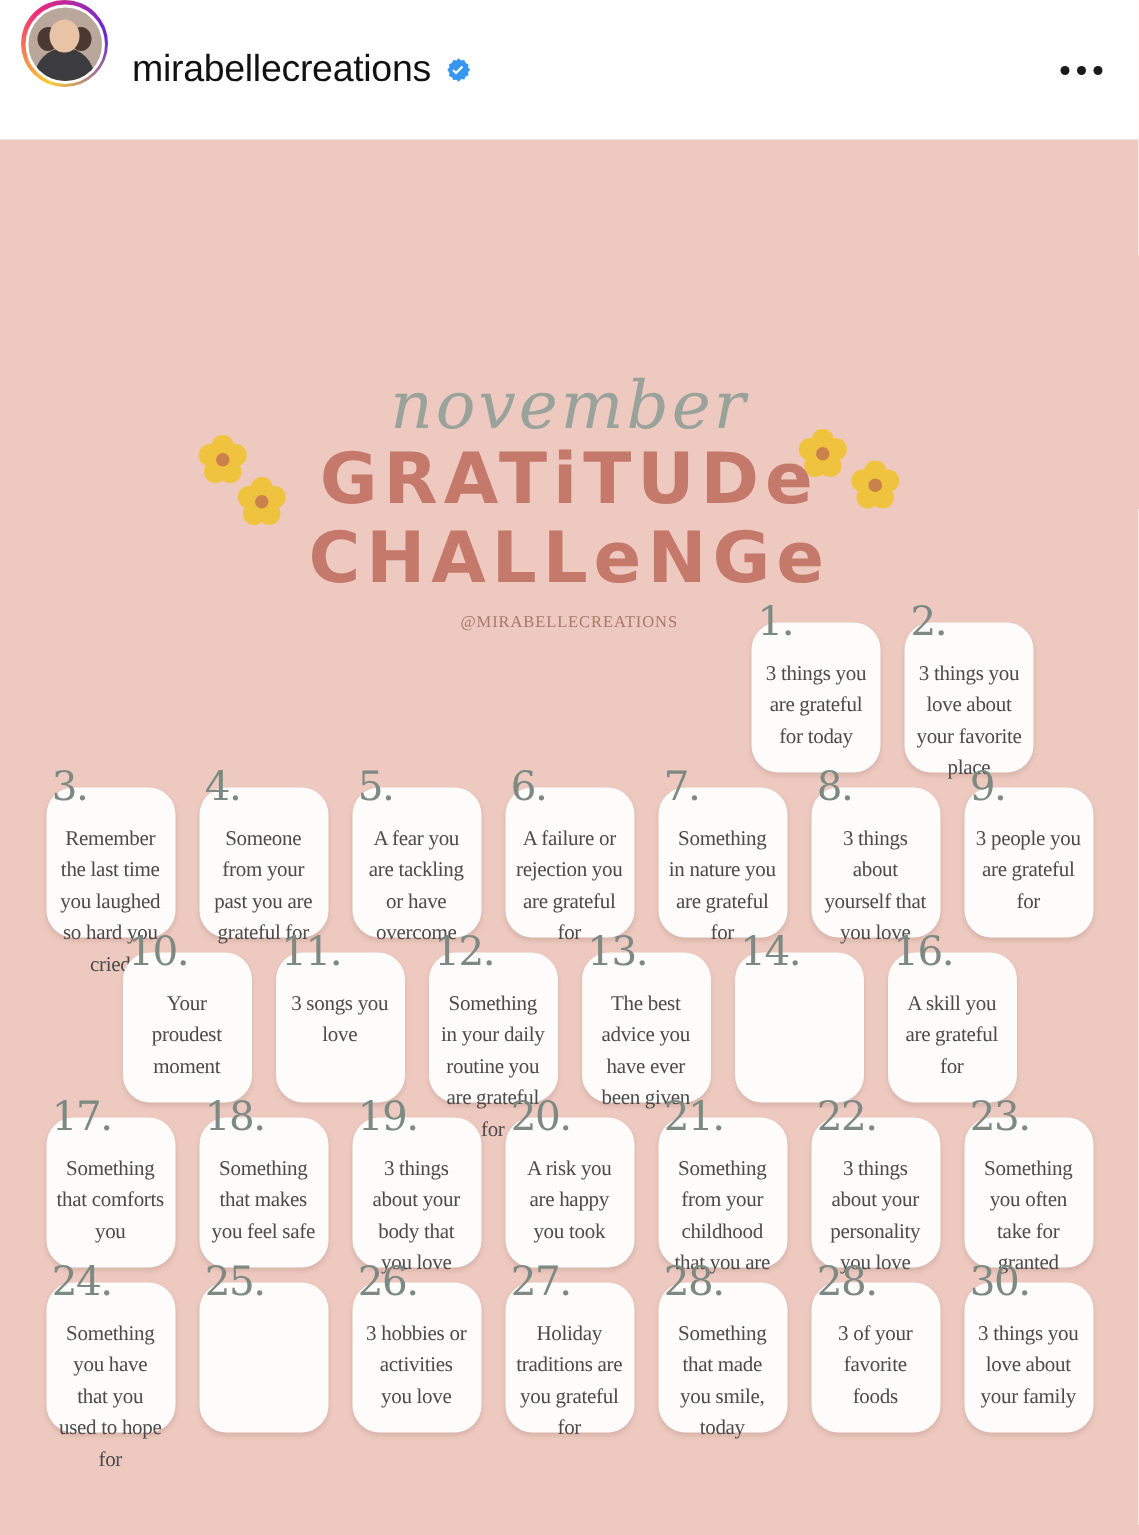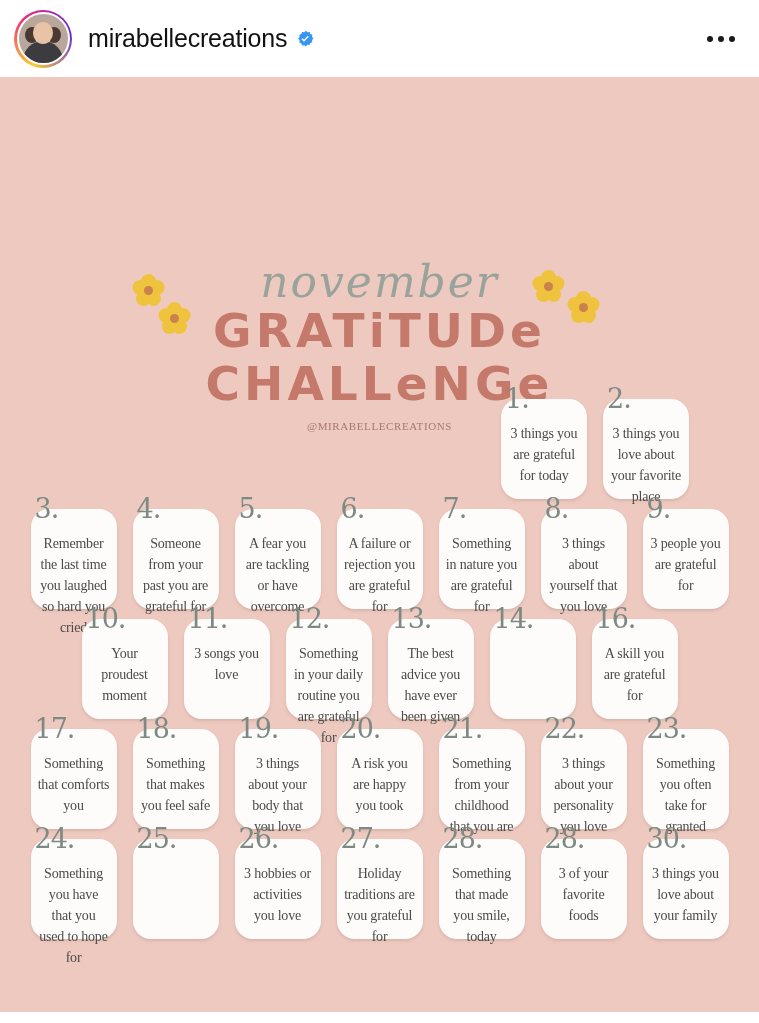--- a/index.html
+++ b/index.html
@@ -15,23 +15,22 @@
   #app {
     position: relative;
     width: 759px;
     height: 1023px;
     background: #ffffff;
   }
 
   
   .ig-header {
     position: relative;
-    height: 77px;
+    height: 93px;
     display: flex;
-    align-items: center;
     padding: 0 18px 0 14px;
     background: #ffffff;
   }
 
   .avatar-ring {
     width: 58px;
     height: 58px;
     border-radius: 50%;
     padding: 2.5px;
     background: conic-gradient(from 200deg, #f9ce34, #ee2a7b, #6228d7, #f9ce34);
@@ -102,21 +101,21 @@
   .post {
     position: relative;
     width: 759px;
     height: 935px;
     background: #edc9bf;
     overflow: hidden;
   }
 
   .title-block {
     position: absolute;
-    top: 183px;
+    top: 156px;
     left: 0;
     width: 100%;
     text-align: center;
   }
   .script-word {
     font-family: "DejaVu Serif", serif;
     font-style: italic;
     font-size: 44px;
     color: #9aa39b;
     letter-spacing: 2px;

